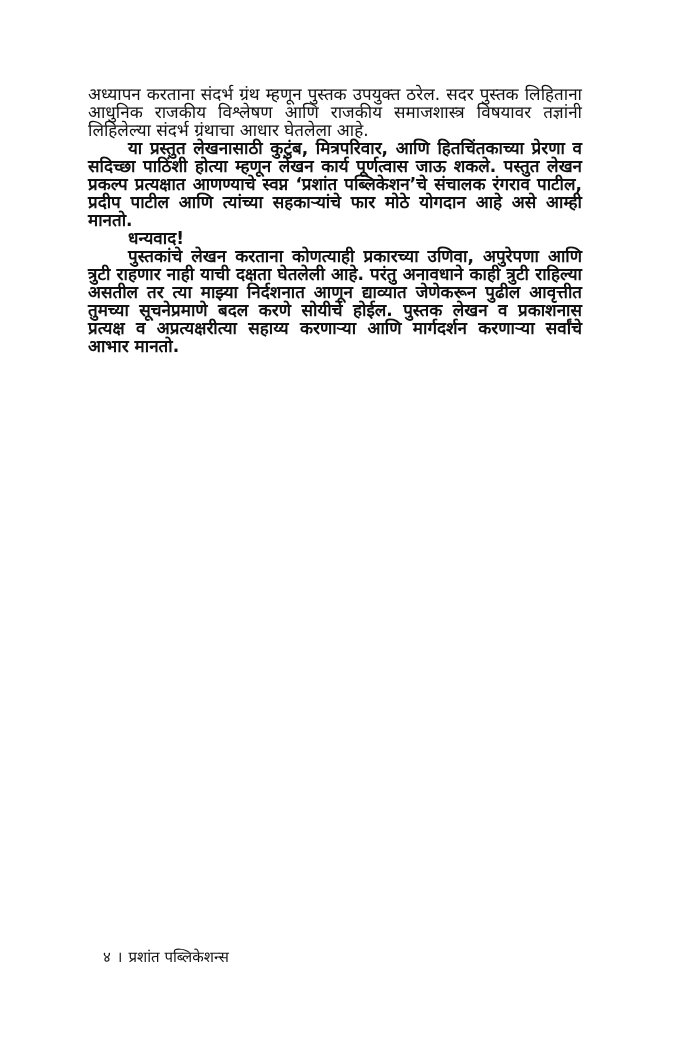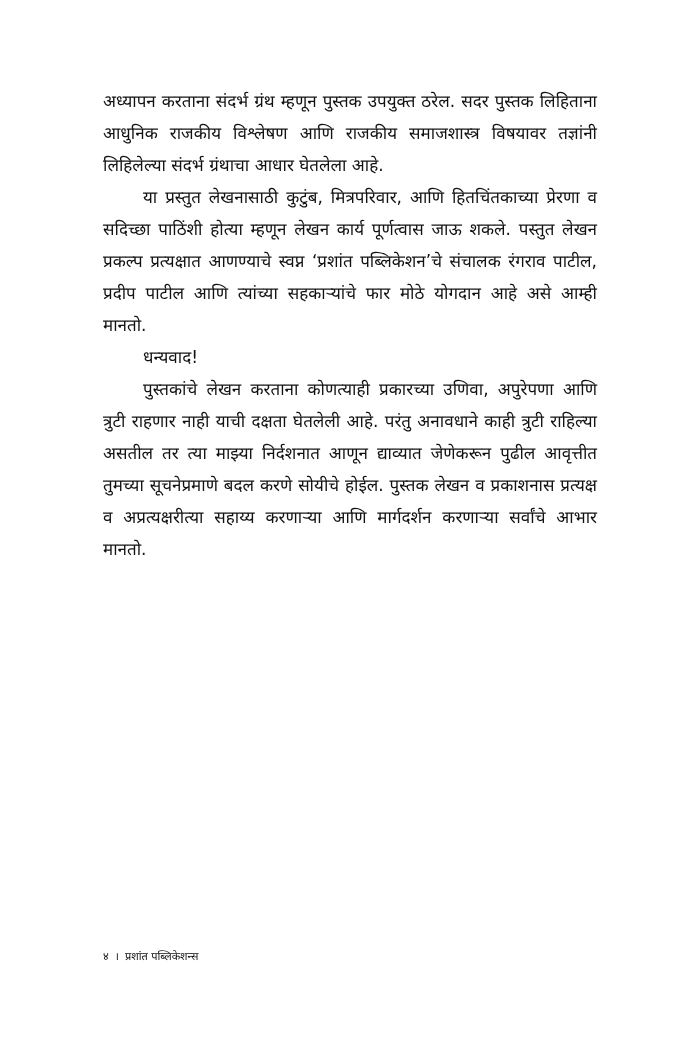--- a/index.html
+++ b/index.html
@@ -17,39 +17,40 @@
     }
     .page {
       position: absolute;
       left: 0; top: 0;
       width: 699px;
       height: 1039px;
       background: #ffffff;
     }
     .body-text {
       position: absolute;
-      left: 103px;
+      left: 88px;
       top: 85px;
       width: 494px;
       font-size: 17px;
-      line-height: 32px;
+      line-height: 18px;
       text-align: justify;
     }
     .body-text p {
       margin: 0;
       padding: 0;
     }
     .body-text p.indent {
       text-indent: 40px;
+      font-weight: bold;
     }
     .footer {
       position: absolute;
       left: 103px;
       top: 946px;
-      font-size: 11px;
+      font-size: 15px;
       line-height: 22px;
       white-space: nowrap;
     }
     .footer .sep {
       margin: 0 6px;
     }
   </style>
 </head>
 <body>
 

